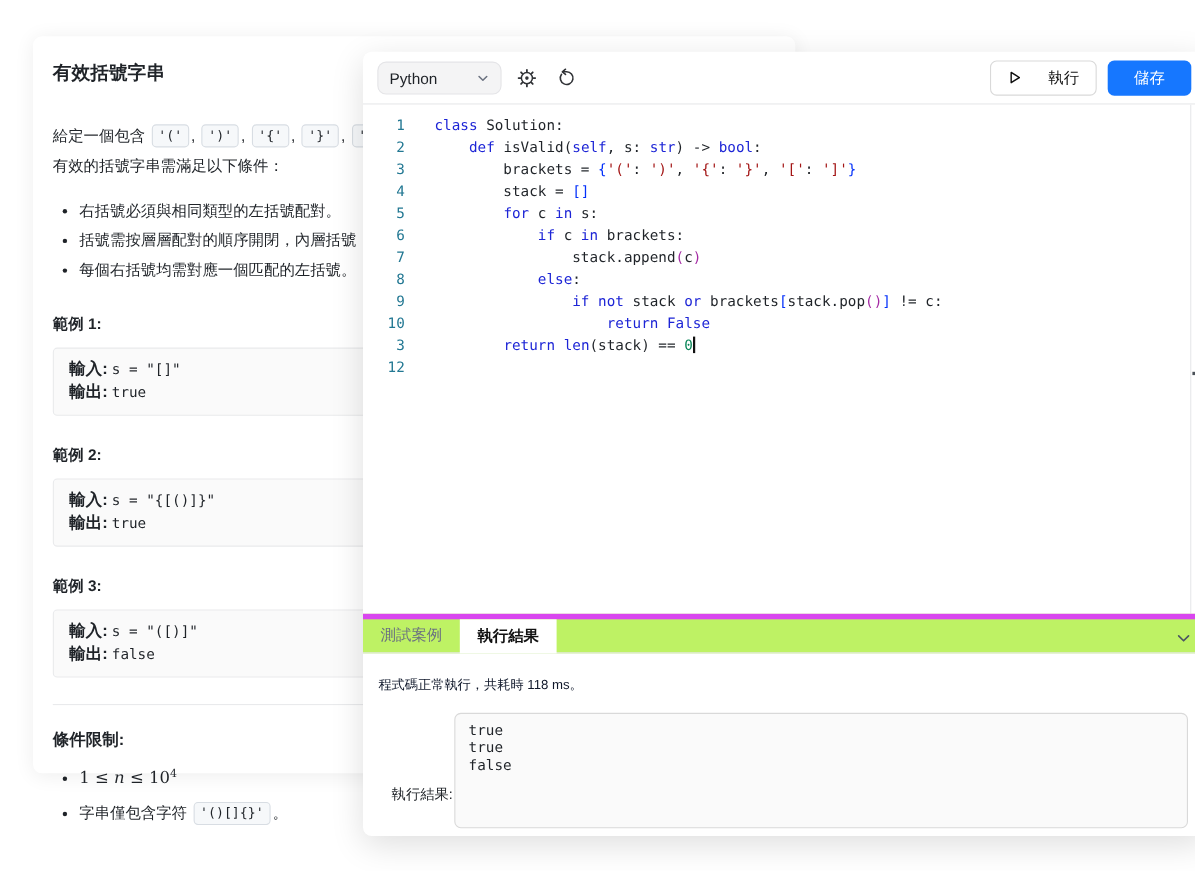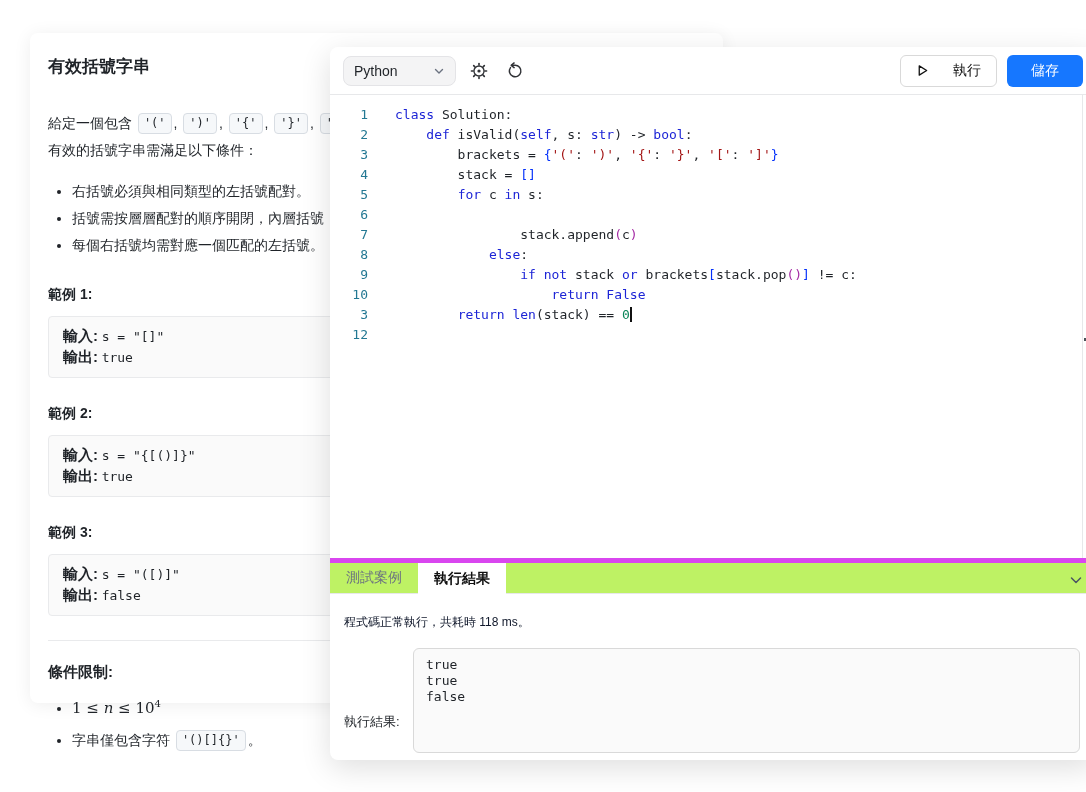--- a/index.html
+++ b/index.html
@@ -69,21 +69,21 @@
   .tabstrip { flex:0 0 36px; background:#bef264; border-top:5px solid #d946ef;
     border-bottom:1px solid #e7e8ea; display:flex; align-items:stretch; position:relative; }
   .tab { padding:0 16px; display:flex; align-items:center; font-size:14px; color:#6b7280;
     cursor:pointer; }
   .tab.active { background:#fff; color:#111; font-weight:bold; margin-bottom:-1px; }
   .strip-chevron { position:absolute; right:12px; top:9px; color:#4b5563; cursor:pointer; }
 
   .results { flex:1; position:relative; padding:20px 14px 0 14px; }
   .status-ok { font-size:12px; color:#0f172a; }
   .result-row { position:absolute; left:14px; right:16px; top:54px; bottom:7px; }
-  .result-label { position:absolute; left:0; bottom:22px; font-size:13px; color:#1f2328; }
+  .result-label { position:absolute; left:12px; bottom:22px; font-size:13px; color:#1f2328; }
   .output-box { position:absolute; left:69px; right:0; top:0; bottom:0;
     background:#fafafa; border:1px solid #d9d9d9; border-radius:6px; padding:8px 12px;
     font-family:"DejaVu Sans Mono", monospace; font-size:13px; line-height:16px;
     color:#1f2328; white-space:pre; overflow:hidden; }
 </style>
 </head>
 <body>
 
 <div class="card problem-card">
   <div class="p-title">有效括號字串</div>
@@ -173,21 +173,21 @@
     <button class="save-btn">儲存</button>
   </div>
 
   <div class="editor">
     <div>
         <div class="code-line"><span class="ln">1</span><span class="lc"><span class="tk-k">class</span><span class="tk-d"> Solution:</span></span></div>
         <div class="code-line"><span class="ln">2</span><span class="lc"><span class="tk-d">    </span><span class="tk-k">def</span><span class="tk-d"> isValid(</span><span class="tk-k">self</span><span class="tk-d">, s: </span><span class="tk-k">str</span><span class="tk-d">) -&gt; </span><span class="tk-k">bool</span><span class="tk-d">:</span></span></div>
         <div class="code-line"><span class="ln">3</span><span class="lc"><span class="tk-d">        brackets = </span><span class="tk-b">{</span><span class="tk-s">'('</span><span class="tk-d">: </span><span class="tk-s">')'</span><span class="tk-d">, </span><span class="tk-s">'{'</span><span class="tk-d">: </span><span class="tk-s">'}'</span><span class="tk-d">, </span><span class="tk-s">'['</span><span class="tk-d">: </span><span class="tk-s">']'</span><span class="tk-b">}</span></span></div>
         <div class="code-line"><span class="ln">4</span><span class="lc"><span class="tk-d">        stack = </span><span class="tk-b">[]</span></span></div>
         <div class="code-line"><span class="ln">5</span><span class="lc"><span class="tk-d">        </span><span class="tk-k">for</span><span class="tk-d"> c </span><span class="tk-k">in</span><span class="tk-d"> s:</span></span></div>
-        <div class="code-line"><span class="ln">6</span></div>
+        <div class="code-line"><span class="ln">6</span><span class="lc"><span class="tk-d">            </span><span class="tk-k">if</span><span class="tk-d"> c </span><span class="tk-k">in</span><span class="tk-d"> brackets:</span></span></div>
         <div class="code-line"><span class="ln">7</span><span class="lc"><span class="tk-d">                stack.append</span><span class="tk-p">(</span><span class="tk-d">c</span><span class="tk-p">)</span></span></div>
         <div class="code-line"><span class="ln">8</span><span class="lc"><span class="tk-d">            </span><span class="tk-k">else</span><span class="tk-d">:</span></span></div>
         <div class="code-line"><span class="ln">9</span><span class="lc"><span class="tk-d">                </span><span class="tk-k">if</span><span class="tk-d"> </span><span class="tk-k">not</span><span class="tk-d"> stack </span><span class="tk-k">or</span><span class="tk-d"> brackets</span><span class="tk-b">[</span><span class="tk-d">stack.pop</span><span class="tk-p">()</span><span class="tk-b">]</span><span class="tk-d"> != c:</span></span></div>
         <div class="code-line"><span class="ln">10</span><span class="lc"><span class="tk-d">                    </span><span class="tk-k">return</span><span class="tk-d"> </span><span class="tk-k">False</span></span></div>
         <div class="code-line"><span class="ln">3</span><span class="lc"><span class="tk-d">        </span><span class="tk-k">return</span><span class="tk-d"> </span><span class="tk-k">len</span><span class="tk-d">(stack) == </span><span class="tk-n">0</span><span class="caret"></span></span></div>
         <div class="code-line"><span class="ln">12</span><span class="lc"></span></div>
       </div>
     <div class="oruler">
       <div class="oruler-mark"></div>
     </div>

